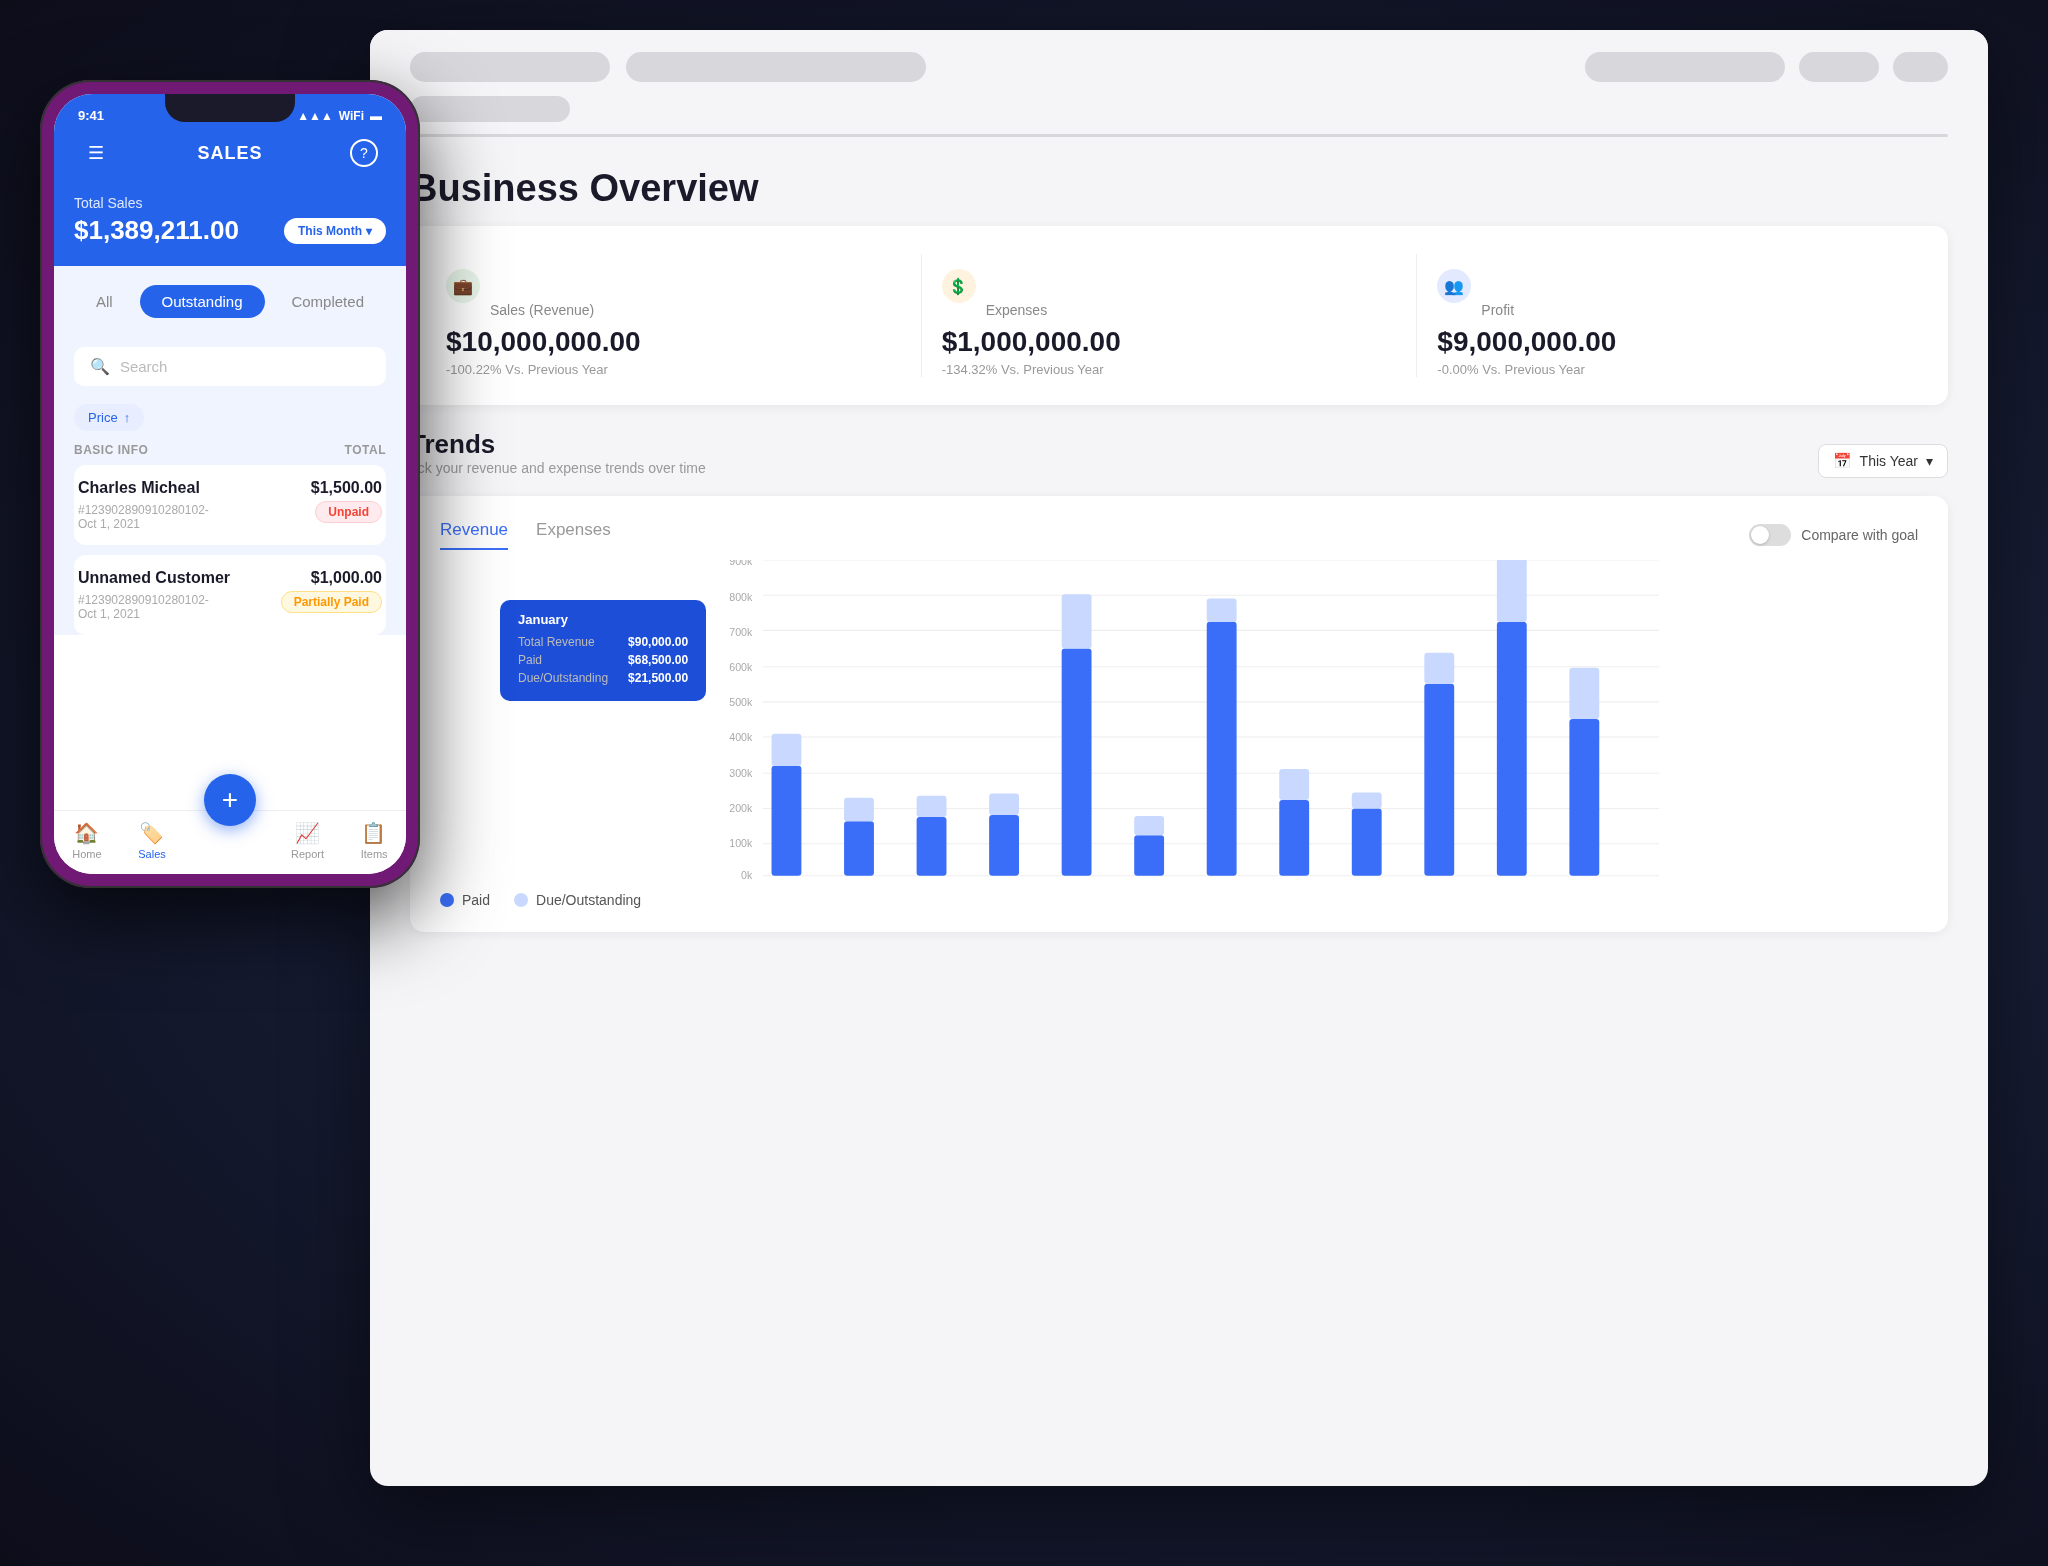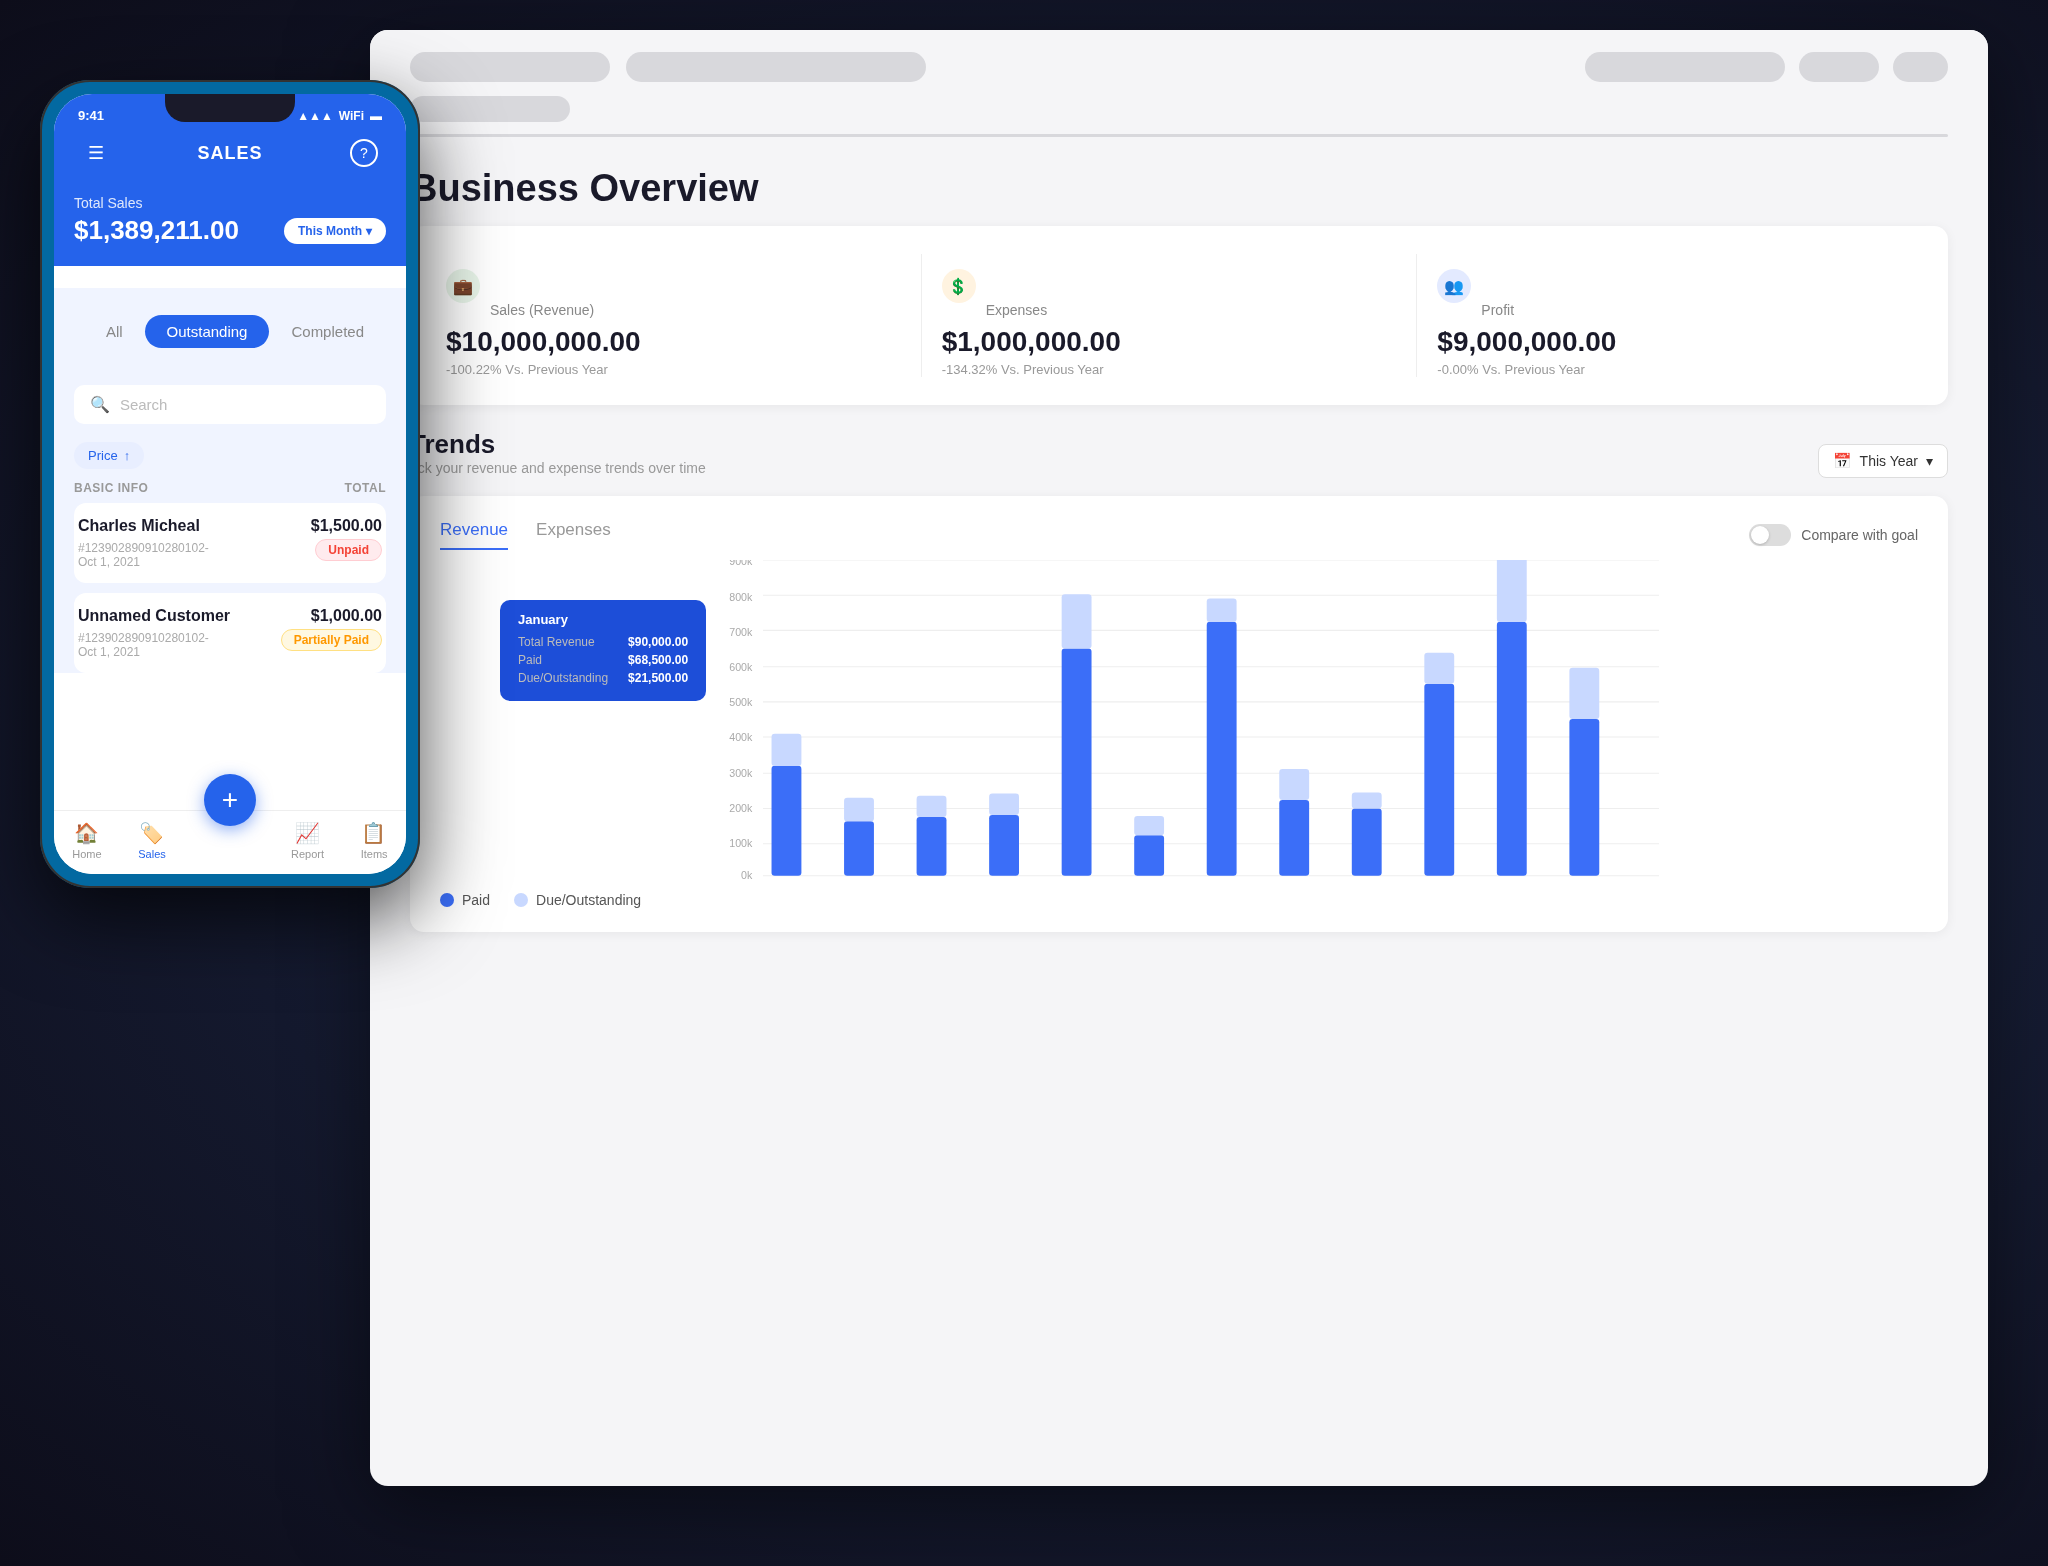--- a/index.html
+++ b/index.html
@@ -249,21 +249,21 @@
 
     
     .phone-wrapper {
       position: absolute;
       top: 80px;
       left: 40px;
       width: 380px;
       z-index: 10;
     }
     .phone-outer {
-      background: #0369a1;
+      background: #701a75;
       border-radius: 50px;
       padding: 14px;
       box-shadow: 0 30px 80px rgba(0,0,0,0.7), inset 0 0 0 2px #333;
     }
     .phone-inner {
       background: #fff;
       border-radius: 38px;
       overflow: hidden;
       height: 780px;
       position: relative;
@@ -369,25 +369,24 @@
       height: 46px;
       background: #ffc107;
       border-radius: 10px;
     }
     .outstanding-label { font-size: 13px; color: #666; }
     .outstanding-value { font-size: 20px; font-weight: 700; color: #1a1a2a; }
 
     
     .filter-tabs {
       background: #f0f4ff;
-      padding: 27px 20px;
-      display: flex;
-      justify-content: flex-end;
-      align-items: center;
-      margin-top: 22px;
+      padding: 19px 20px;
+      display: flex;
+      justify-content: space-between;
+      align-items: center;
     }
     .filter-tab {
       font-size: 15px;
       font-weight: 500;
       color: #888;
       padding: 8px 22px;
       border-radius: 24px;
       cursor: pointer;
     }
     .filter-tab.active {

